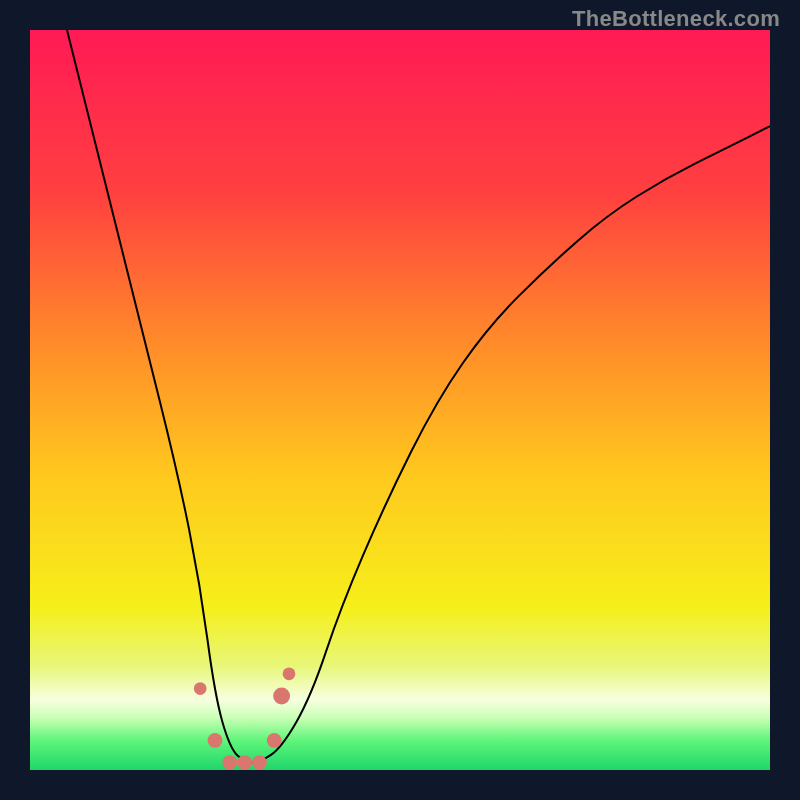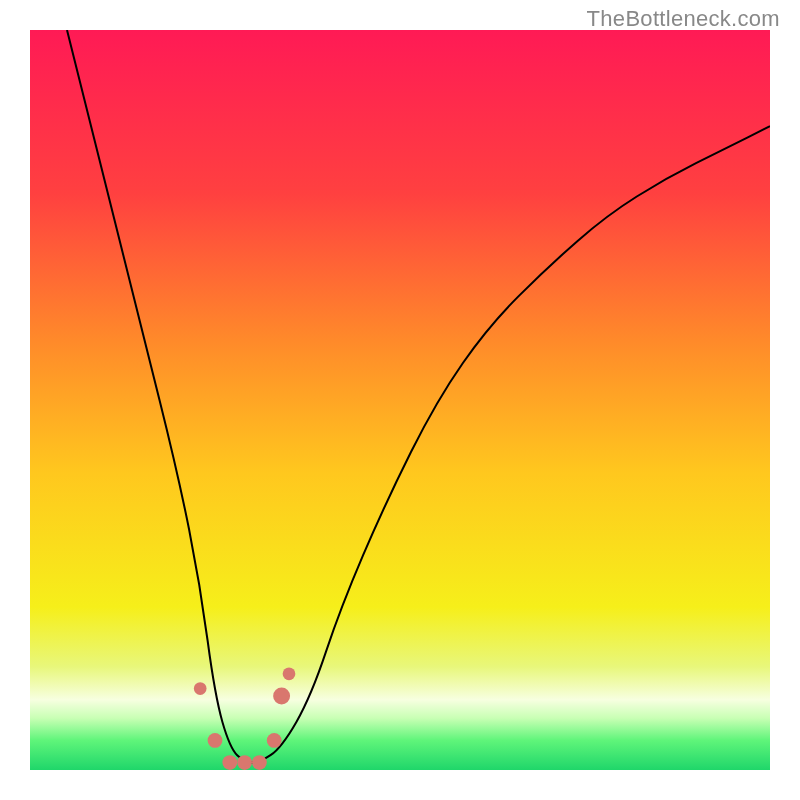--- a/index.html
+++ b/index.html
@@ -7,21 +7,22 @@
     padding: 0;
     width: 800px;
     height: 800px;
     overflow: hidden;
     background: #000;
     font-family: Arial, Helvetica, sans-serif;
   }
   .frame {
     position: absolute;
     inset: 0;
-    background: #ffffff;
+    background: #0f172a;
+    font-weight: bold;
   }
   .plot {
     position: absolute;
     left: 30px;
     top: 30px;
     width: 740px;
     height: 740px;
     overflow: hidden;
   }
   .gradient-bg {

